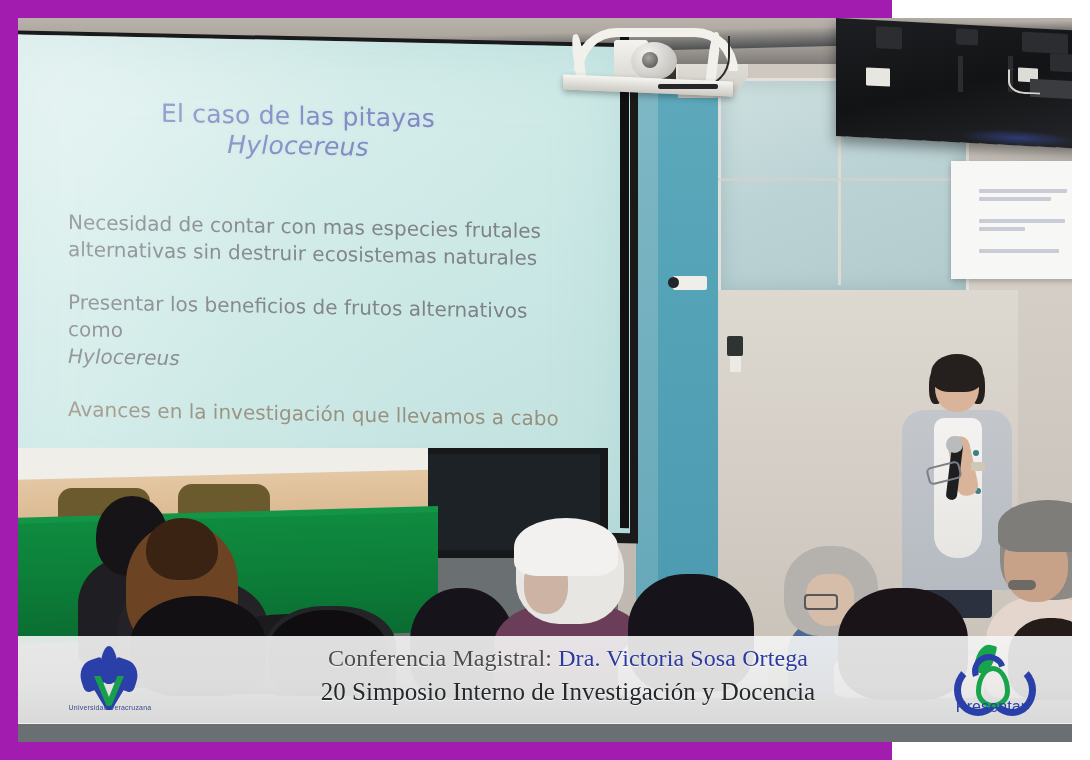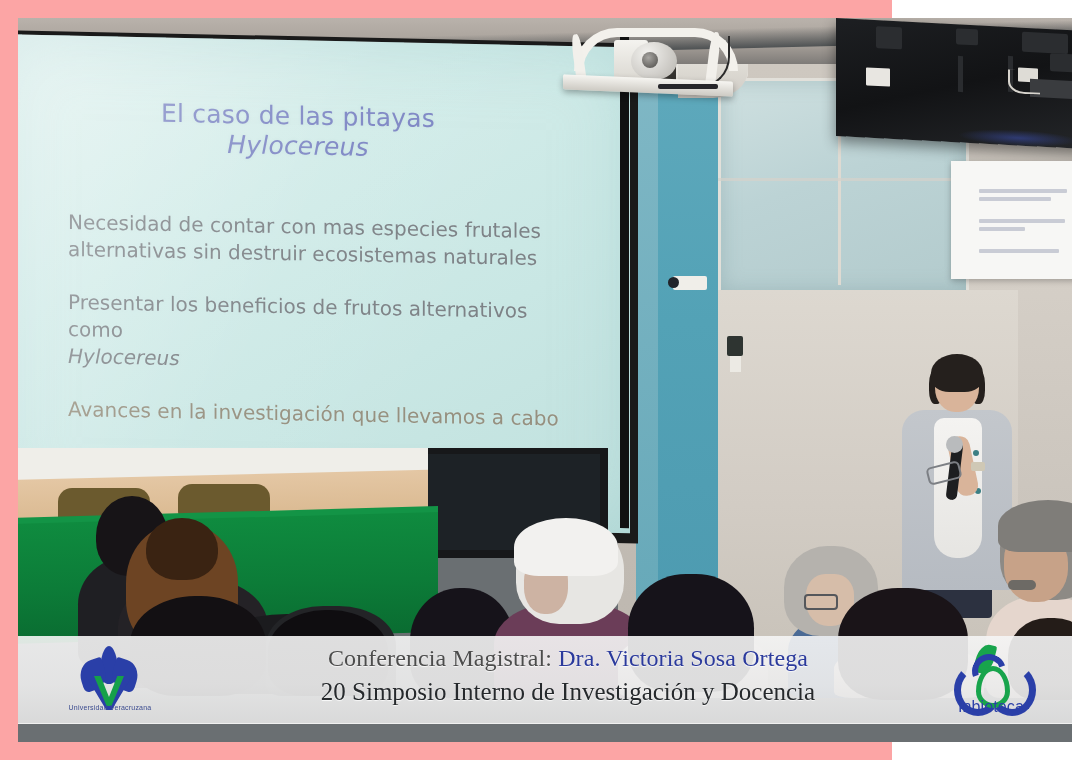--- a/index.html
+++ b/index.html
@@ -1,20 +1,20 @@
 <!DOCTYPE html>
 <html><head>
 <meta charset="utf-8">
 <style>
   html,body{margin:0;padding:0;background:#ffffff;}
   body{width:1090px;height:760px;overflow:hidden;
        font-family:"Liberation Sans",sans-serif;}
 
   
-  .frame{position:relative;width:892px;height:760px;background:#fca5a5;box-sizing:border-box;}
+  .frame{position:relative;width:892px;height:760px;background:#a21caf;box-sizing:border-box;}
   .photo{position:absolute;left:18px;top:18px;width:1054px;height:724px;overflow:hidden;background:#6a6f72;}
 
   
   .ceiling{position:absolute;left:0;top:0;width:100%;height:46px;
      background:linear-gradient(180deg,#b9b2ab 0%,#a9a29b 55%,#7e7b78 100%);}
   .ceiling-shadow{position:absolute;left:0;top:28px;width:100%;height:20px;
      background:linear-gradient(180deg,rgba(90,92,94,.0),rgba(74,78,80,.95));
      transform:skewY(-1.4deg);transform-origin:left top;}
 
   .wall-right{position:absolute;left:600px;top:20px;width:470px;height:650px;
@@ -366,19 +366,19 @@
         </div>
         <div class="cap-l2">20 Simposio Interno de Investigación y Docencia</div>
       </div>
 
       <div class="inb">
         <div class="inb-flame"></div>
         <div class="inb-lobe-l"></div>
         <div class="inb-lobe-r"></div>
         <div class="inb-egg"></div>
         <div class="inb-swirl"></div>
-        <div class="inb-cap">Inbioteca</div>
+        <div class="inb-cap">Presentar</div>
       </div>
 
     </div>
 
   </div>
 </div>
 
 </body></html>

